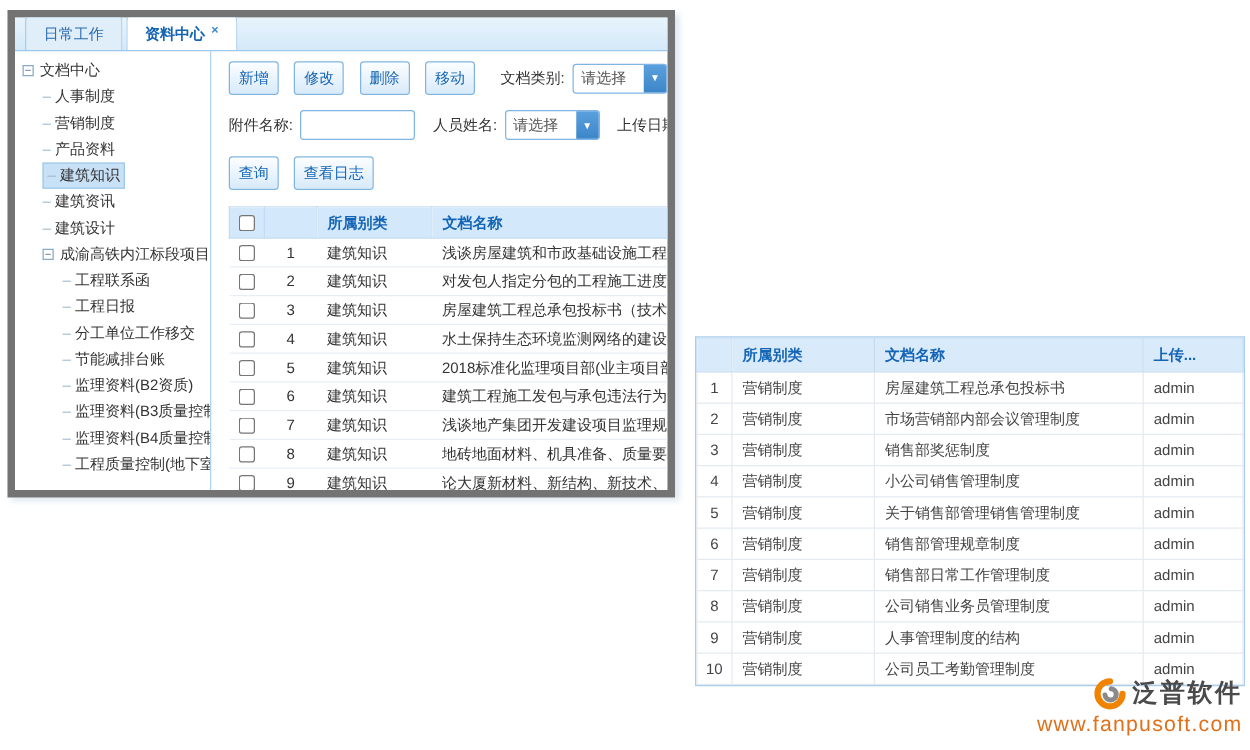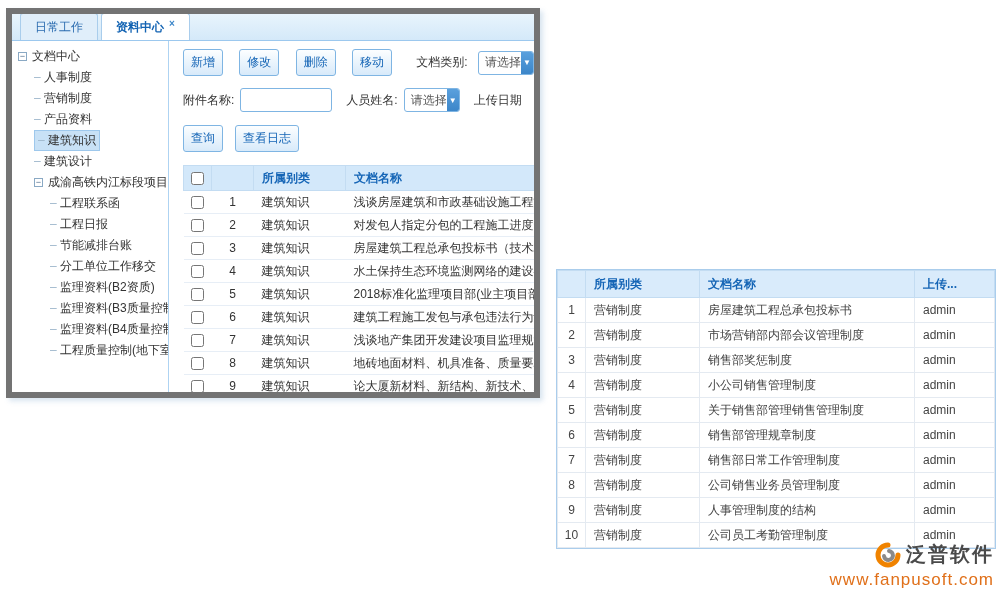--- a/index.html
+++ b/index.html
@@ -39,21 +39,21 @@
   .main-pane { flex:1; overflow:hidden; padding:8px 0 0 14px; position:relative; width:376px; }
   .toolbar-row { display:flex; align-items:center; margin-bottom:0; white-space:nowrap; }
   .row1 { margin-top:0;justify-content:space-between; }
   .row2 { margin-top:12px; }
   .row3 { margin-top:13px; }
 
   .btn { display:inline-block; font-size:12px; color:#1565b6; background:linear-gradient(#fcfeff,#d8eafa);
     border:1px solid #7fb5e3; border-radius:3px; padding:4px 7px; margin-right:12px; cursor:pointer; }
   .lbl { font-size:12px; color:#333; margin-right:6px; }
   .lbl-gap { margin-left:8px; }
-  .select { display:inline-flex; align-items:center; justify-content:space-between; width:56px; height:24px;
+  .select { display:inline-flex; align-items:center; justify-content:space-between; width:76px; height:24px;
     border:1px solid #7fb5e3; background:#fff; border-radius:3px; font-size:12px; color:#555;
     padding-left:6px; cursor:pointer; flex:0 0 auto; }
   .select-arrow { width:18px; height:22px; background:linear-gradient(#5aa0dd,#3c86c9); color:#fff;
     display:flex; align-items:center; justify-content:center; font-size:8px; border-radius:0 2px 2px 0; }
   .txt-input { width:92px; height:24px; border:1px solid #7fb5e3; border-radius:3px; font-size:12px;
     padding:0 5px; color:#333; margin-right:14px; }
 
   
   .doc-table { border-collapse:collapse; table-layout:fixed; width:440px; font-size:12px; margin-top:13px; }
   .doc-table th { background:#d3e8fa; color:#1565b6; font-weight:bold; height:25px;
@@ -114,41 +114,45 @@
         <div class="tree-item" data-level="1">
 
         <span class="tree-label">产品资料</span>
       </div>
         <div class="tree-item" data-level="1" data-selected="true">
 
         <span class="tree-label">建筑知识</span>
       </div>
         <div class="tree-item" data-level="1">
 
+        <span class="tree-label">建筑资讯</span>
+      </div>
+        <div class="tree-item" data-level="1">
+
         <span class="tree-label">建筑设计</span>
       </div>
         <div class="tree-item" data-level="1" data-expand="true">
         <span class="expand-box">−</span>
         <span class="tree-label">成渝高铁内江标段项目</span>
       </div>
         <div class="tree-item" data-level="2">
 
         <span class="tree-label">工程联系函</span>
       </div>
         <div class="tree-item" data-level="2">
 
         <span class="tree-label">工程日报</span>
       </div>
         <div class="tree-item" data-level="2">
 
+        <span class="tree-label">分工单位工作移交</span>
+      </div>
+        <div class="tree-item" data-level="2">
+
         <span class="tree-label">节能减排台账</span>
-      </div>
-        <div class="tree-item" data-level="2">
-
-        <span class="tree-label">分工单位工作移交</span>
       </div>
         <div class="tree-item" data-level="2">
 
         <span class="tree-label">监理资料(B2资质)</span>
       </div>
         <div class="tree-item" data-level="2">
 
         <span class="tree-label">监理资料(B3质量控制)</span>
       </div>
         <div class="tree-item" data-level="2">

